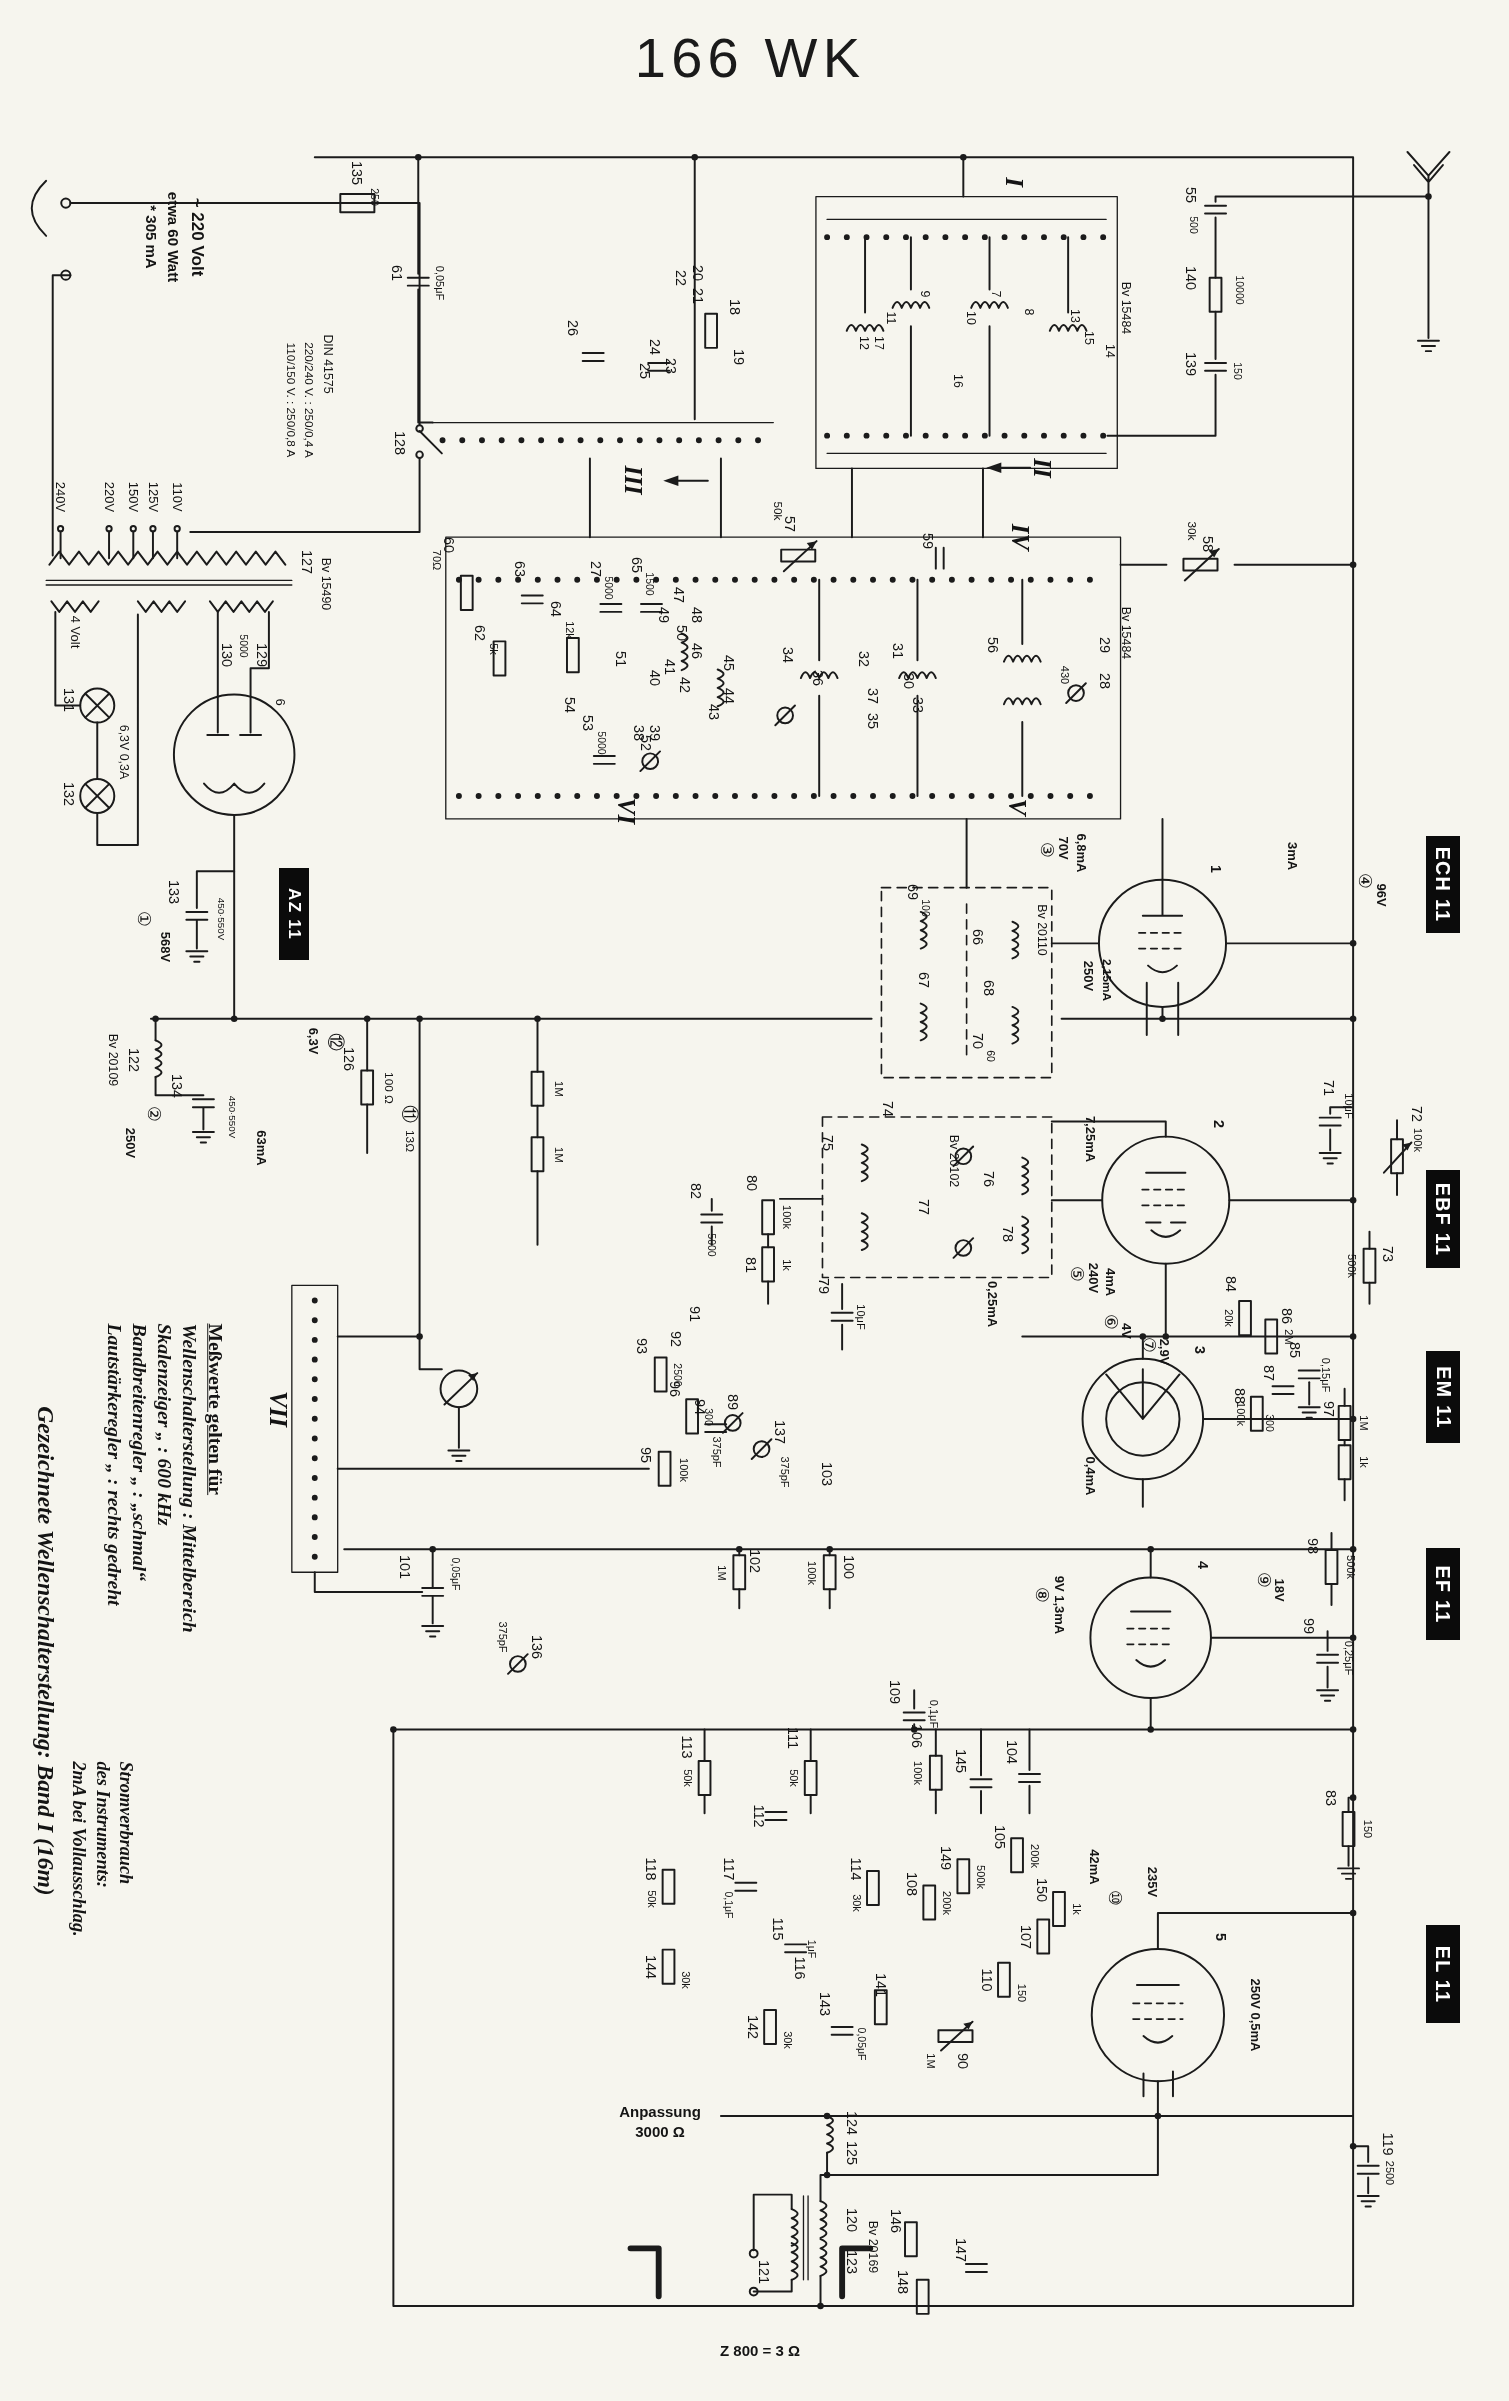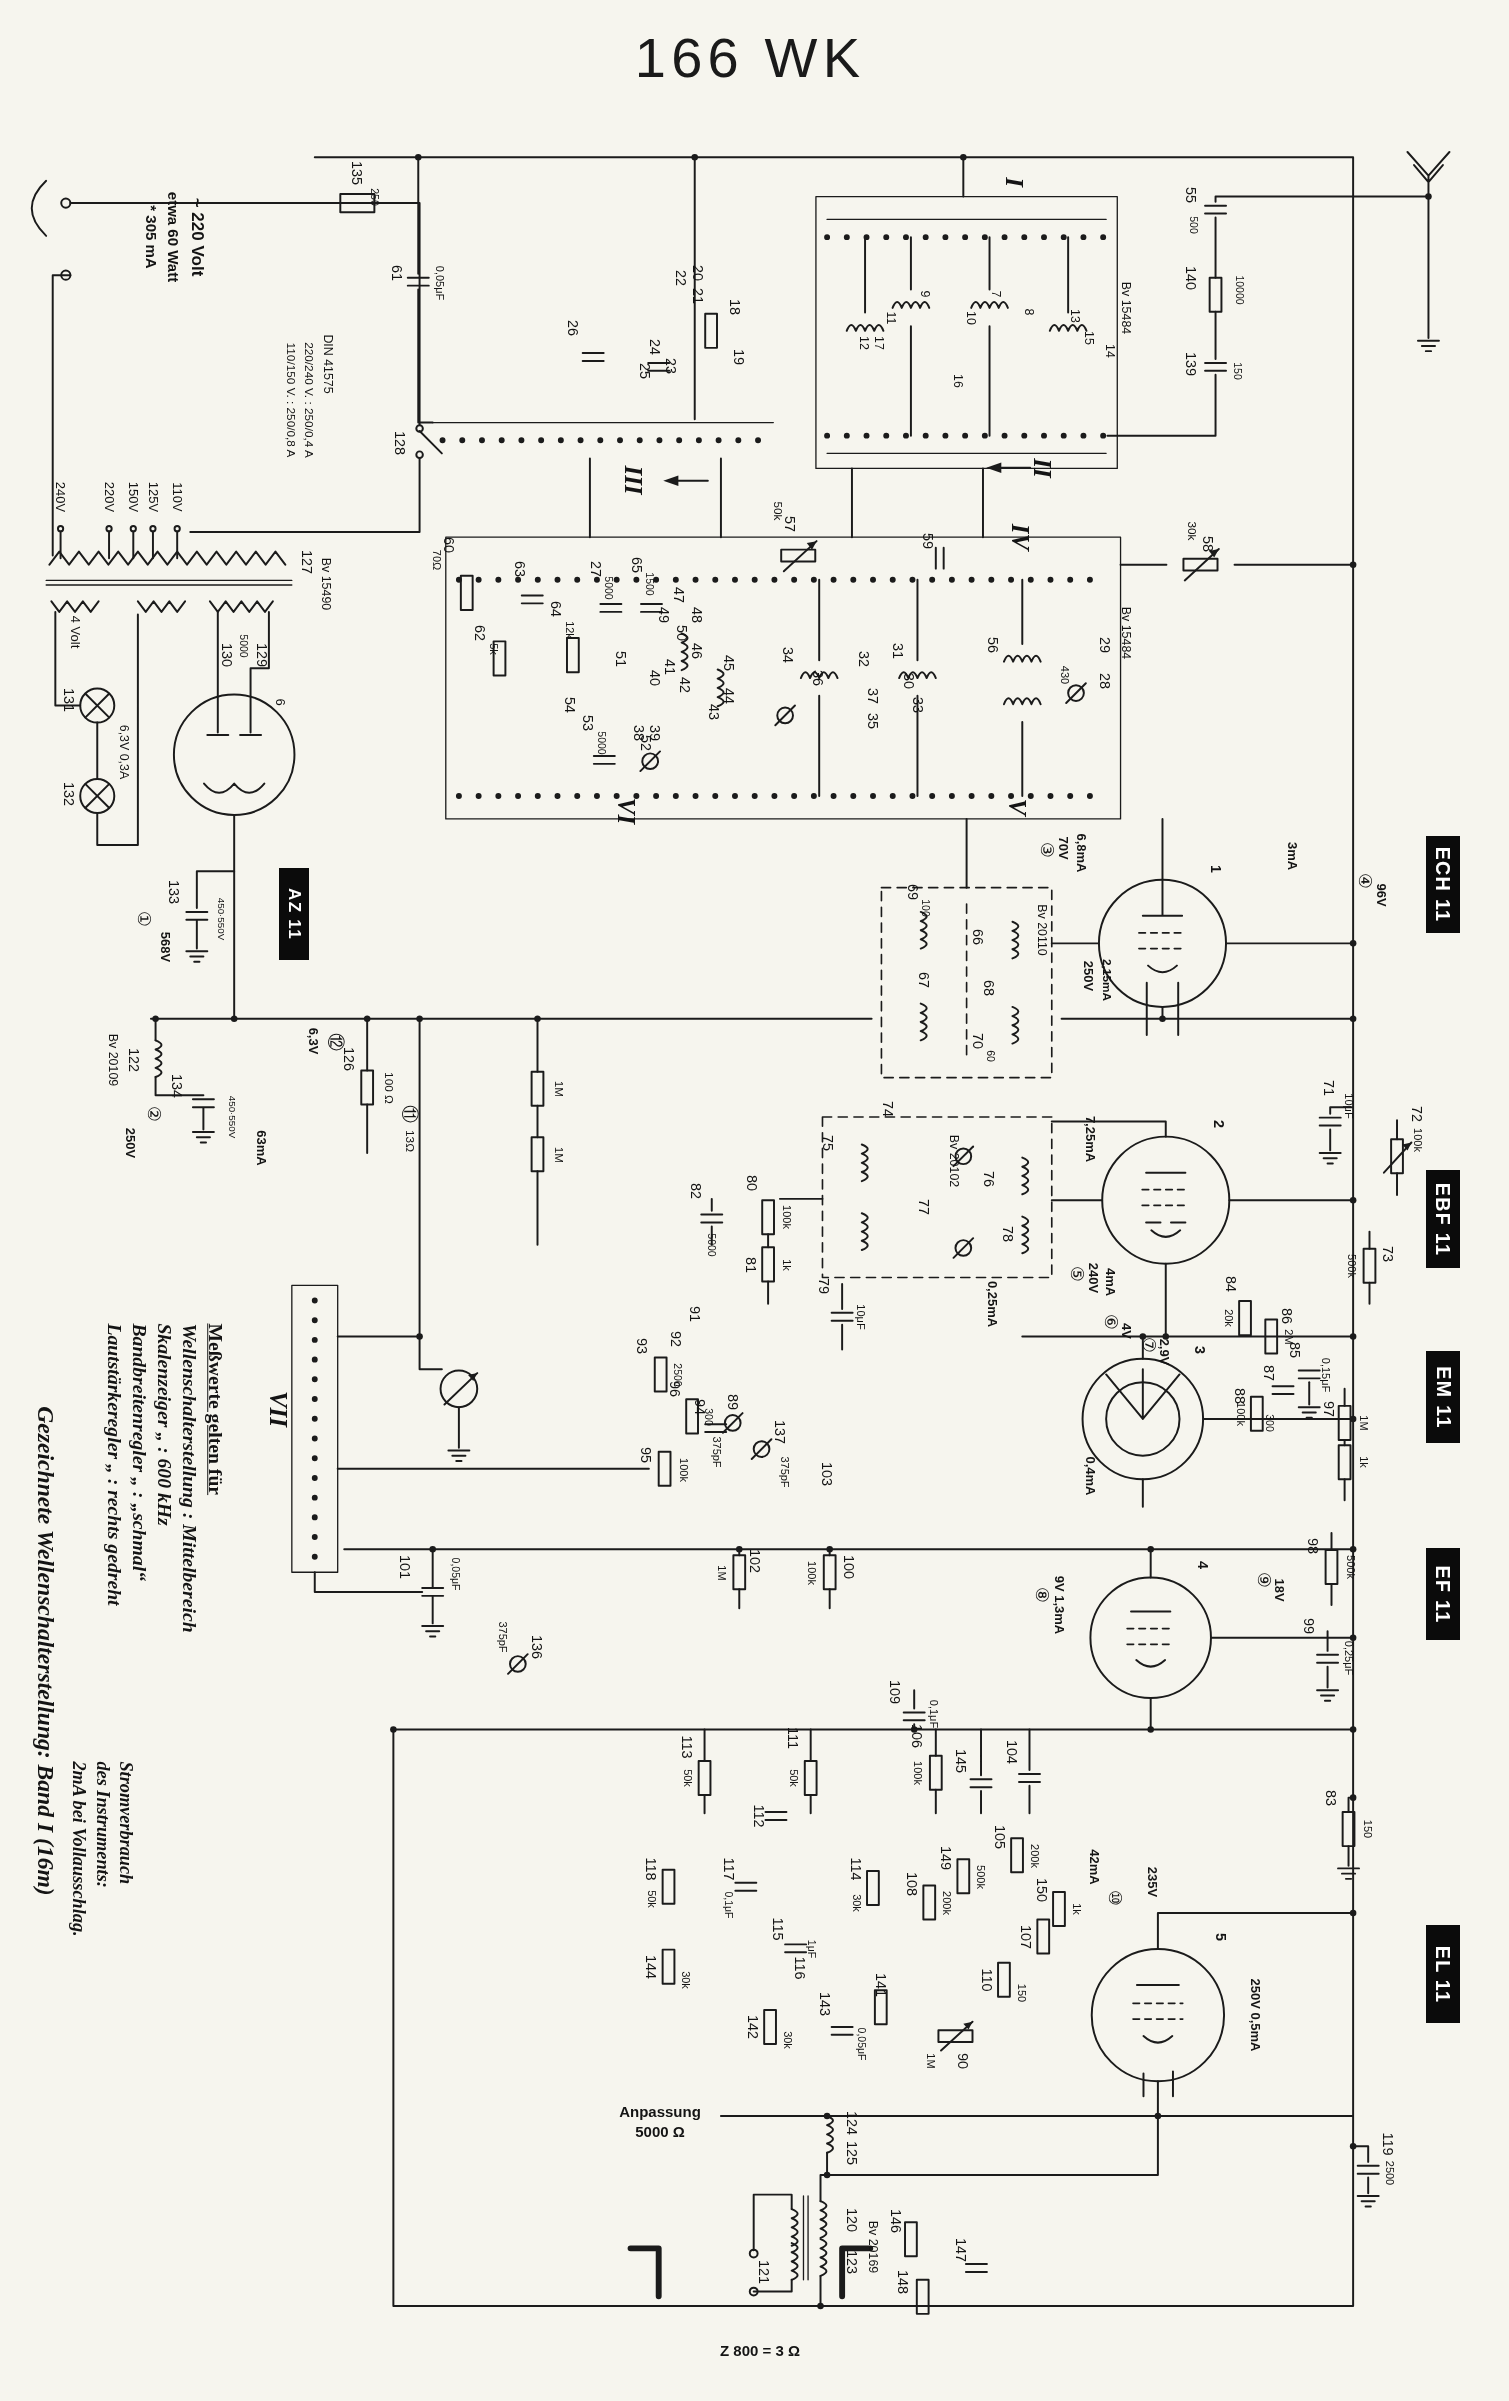--- a/index.html
+++ b/index.html
@@ -656,21 +656,21 @@
       <span class="co" style="left: 753px; top: 2027px; font-size: 14.4px; transform: translate(-50%, -50%) rotate(90deg);">142</span>
       <span class="co" style="left: 787px; top: 2040px; font-size: 11px; transform: translate(-50%, -50%) rotate(90deg);">30k</span>
       <span class="co" style="left: 825px; top: 2004px; font-size: 14.4px; transform: translate(-50%, -50%) rotate(90deg);">143</span>
       <span class="co" style="left: 862px; top: 2044px; font-size: 10.5px; transform: translate(-50%, -50%) rotate(90deg);">0,05μF</span>
       <span class="co" style="left: 881px; top: 1985px; font-size: 14.4px; transform: translate(-50%, -50%) rotate(90deg);">141</span>
       <span class="co" style="left: 963px; top: 2061px; font-size: 14.4px; transform: translate(-50%, -50%) rotate(90deg);">90</span>
       <span class="co" style="left: 930px; top: 2061px; font-size: 11px; transform: translate(-50%, -50%) rotate(90deg);">1M</span>
       <span class="co" style="left: 1221px; top: 1937px; font-size: 14.4px; font-weight: 700; transform: translate(-50%, -50%) rotate(90deg);">5</span>
       <span class="co" style="left: 1255px; top: 2015px; font-size: 13px; font-weight: 700; transform: translate(-50%, -50%) rotate(90deg);">250V 0,5mA</span>
       <span class="co" style="left: 660px; top: 2111px; font-size: 15px; font-weight: 700; transform: translate(-50%, -50%) rotate(0deg);">Anpassung</span>
-      <span class="co" style="left: 660px; top: 2131px; font-size: 15px; font-weight: 700; transform: translate(-50%, -50%) rotate(0deg);">5000 Ω</span>
+      <span class="co" style="left: 660px; top: 2131px; font-size: 15px; font-weight: 700; transform: translate(-50%, -50%) rotate(0deg);">3000 Ω</span>
       <span class="co" style="left: 852px; top: 2123px; font-size: 14.4px; transform: translate(-50%, -50%) rotate(90deg);">124</span>
       <span class="co" style="left: 852px; top: 2153px; font-size: 14.4px; transform: translate(-50%, -50%) rotate(90deg);">125</span>
       <span class="co" style="left: 852px; top: 2220px; font-size: 14.4px; transform: translate(-50%, -50%) rotate(90deg);">120</span>
       <span class="co" style="left: 764px; top: 2272px; font-size: 14.4px; transform: translate(-50%, -50%) rotate(90deg);">121</span>
       <span class="co" style="left: 852px; top: 2262px; font-size: 14.4px; transform: translate(-50%, -50%) rotate(90deg);">123</span>
       <span class="co" style="left: 873px; top: 2247px; font-size: 12.4px; transform: translate(-50%, -50%) rotate(90deg);">Bv 20169</span>
       <span class="co" style="left: 896px; top: 2221px; font-size: 14.4px; transform: translate(-50%, -50%) rotate(90deg);">146</span>
       <span class="co" style="left: 961px; top: 2250px; font-size: 14.4px; transform: translate(-50%, -50%) rotate(90deg);">147</span>
       <span class="co" style="left: 903px; top: 2282px; font-size: 14.4px; transform: translate(-50%, -50%) rotate(90deg);">148</span>
       <span class="co" style="left: 760px; top: 2350px; font-size: 15px; font-weight: 700; transform: translate(-50%, -50%) rotate(0deg);">Z 800 = 3 Ω</span>

